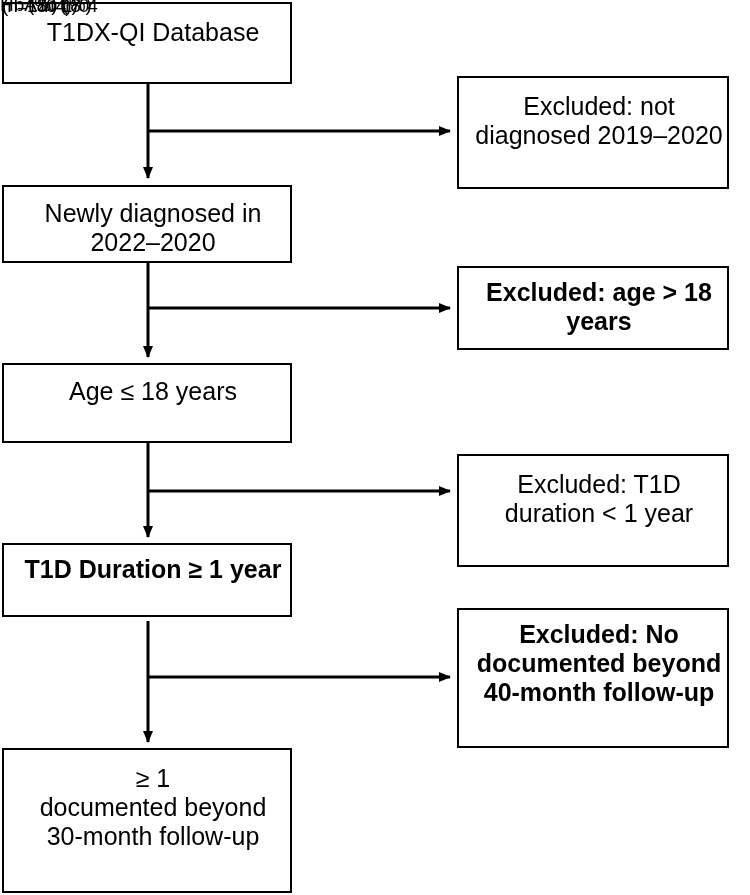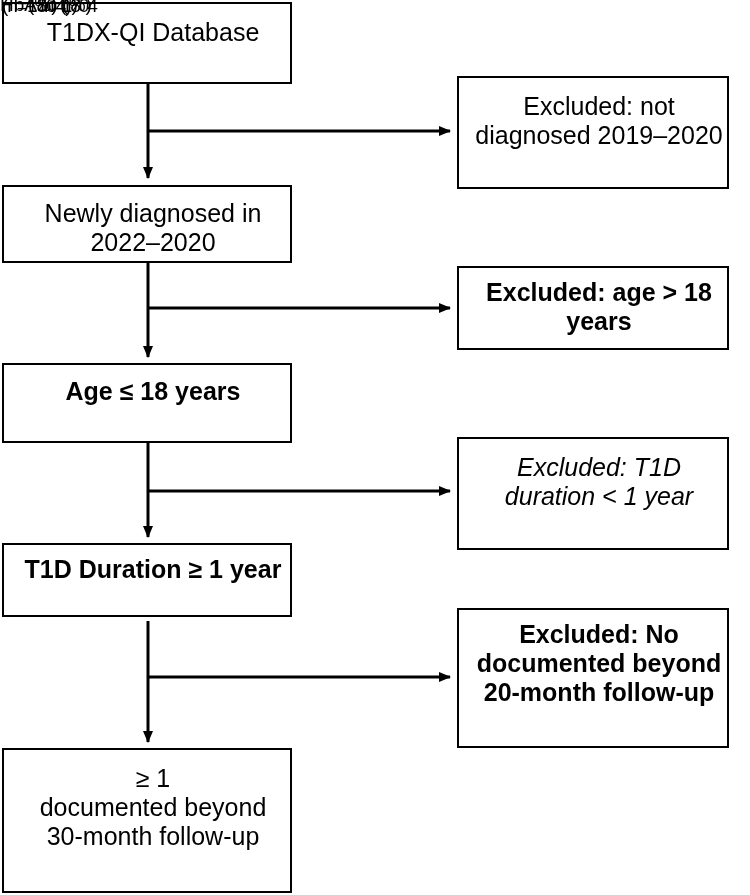--- a/index.html
+++ b/index.html
@@ -122,21 +122,21 @@
 
   <div class="node-box left-col pad-top-lg" style="top:2px; height:82px;">
     <span class="node-label">T1DX-QI Database</span>
   </div>
 
   <div class="node-box left-col pad-top-md" style="top:185px; height:78px;">
     <span class="node-label">Newly diagnosed in
 2022–2020</span>
   </div>
 
-  <div class="node-box left-col pad-top-md" style="top:363px; height:80px;font-weight:bold;">
+  <div class="node-box left-col pad-top-md" style="top:363px; height:80px;">
     <span class="node-label">Age ≤ 18 years</span>
   </div>
 
   <div class="node-box left-col pad-top-sm" style="top:543px; height:74px;">
     <span class="node-label">T1D Duration ≥ 1 year</span>
   </div>
 
   <div class="node-box left-col pad-top-lg" style="top:748px; height:145px;">
     <span class="node-label">≥ 1
 documented beyond
@@ -146,29 +146,29 @@
   <div class="node-box right-col pad-top-lg" style="top:76px; height:113px;">
     <span class="node-label">Excluded: not
 diagnosed 2019–2020</span>
   </div>
 
   <div class="node-box right-col pad-top-sm" style="top:266px; height:84px;">
     <span class="node-label">Excluded: age &gt; 18
 years</span>
   </div>
 
-  <div class="node-box right-col pad-top-lg" style="top:437px; height:113px;font-style:italic;">
+  <div class="node-box right-col pad-top-lg" style="top:454px; height:113px;">
     <span class="node-label">Excluded: T1D
 duration &lt; 1 year</span>
   </div>
 
   <div class="node-box right-col pad-top-sm" style="top:608px; height:140px;">
     <span class="node-label">Excluded: No
 documented beyond
-20-month follow-up</span>
+40-month follow-up</span>
   </div>
 
   <div class="clip-artifact">
     <span class="clip-layer clip-a">HbA1c (%)</span>
     <span class="clip-layer clip-b">(n=1804)</span>
     <span class="clip-layer clip-c">(%)</span>
     <span class="clip-layer clip-d">n=1804</span>
     <span class="clip-layer clip-e">(  )</span>
   </div>
 

